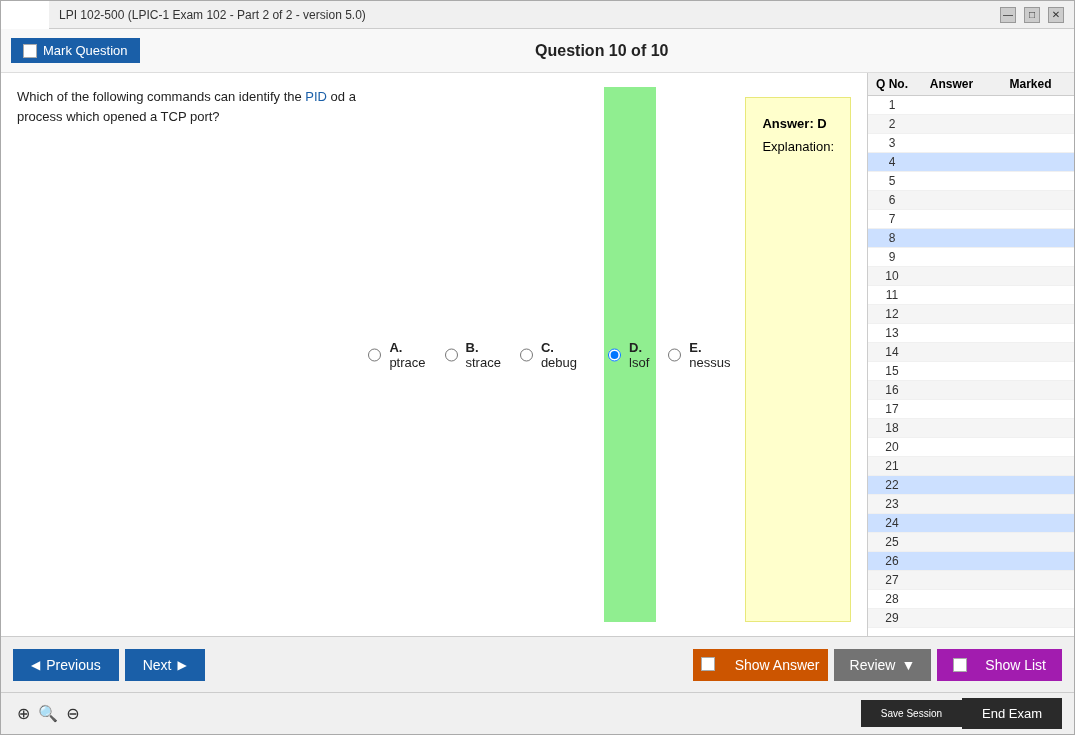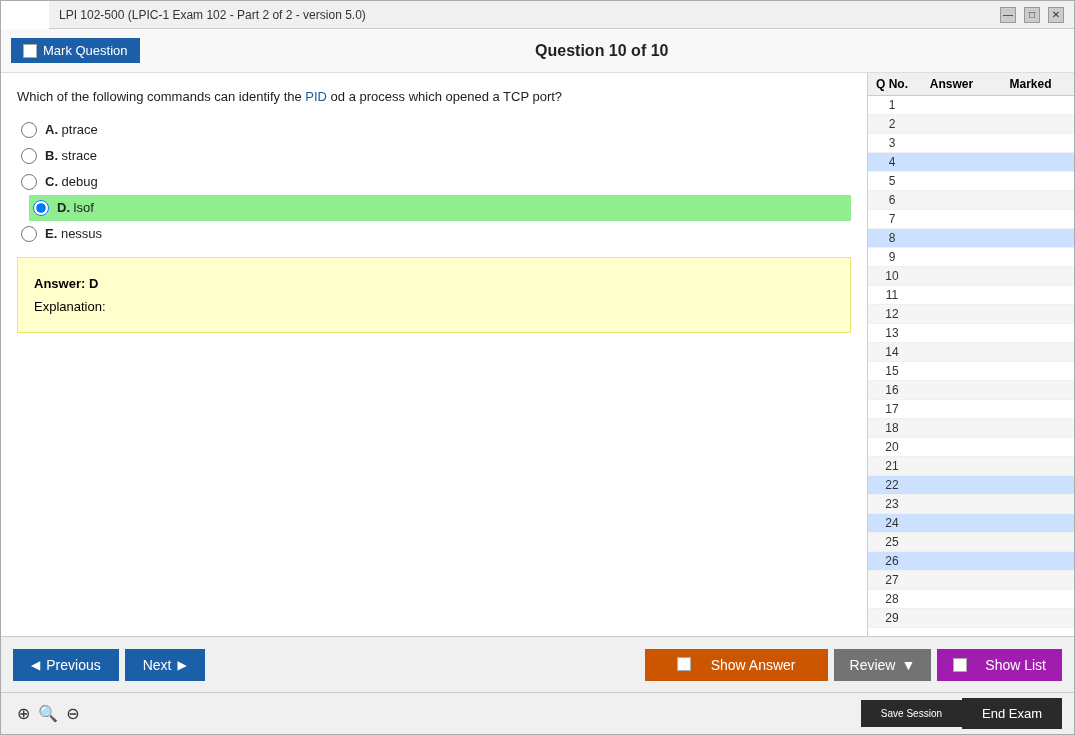--- a/index.html
+++ b/index.html
@@ -88,21 +88,22 @@
     .main-content {
       display: flex;
       flex: 1;
       overflow: hidden;
     }
     .question-area {
       flex: 1;
       padding: 14px 16px;
       overflow-y: auto;
       display: flex;
-      flex-direction: column;
+      flex-direction: row;
+      gap: 8px;
     }
     .question-text {
       font-size: 13px;
       color: #222;
       margin-bottom: 10px;
       line-height: 1.5;
     }
     .question-text .highlight {
       color: #1a5fa8;
     }
@@ -211,21 +212,21 @@
       display: flex;
       align-items: center;
       gap: 6px;
       font-weight: 500;
     }
     .btn-spacer { flex: 1; }
     .btn-show-answer {
       background: #cc5500;
       color: #fff;
       border: none;
-      padding: 8px 32px;
+      padding: 8px 8px;
       font-size: 14px;
       cursor: pointer;
       display: flex;
       gap: 20px;
     }
     .btn-review {
       background: #737373;
       color: #fff;
       border: none;
       padding: 8px 16px;

